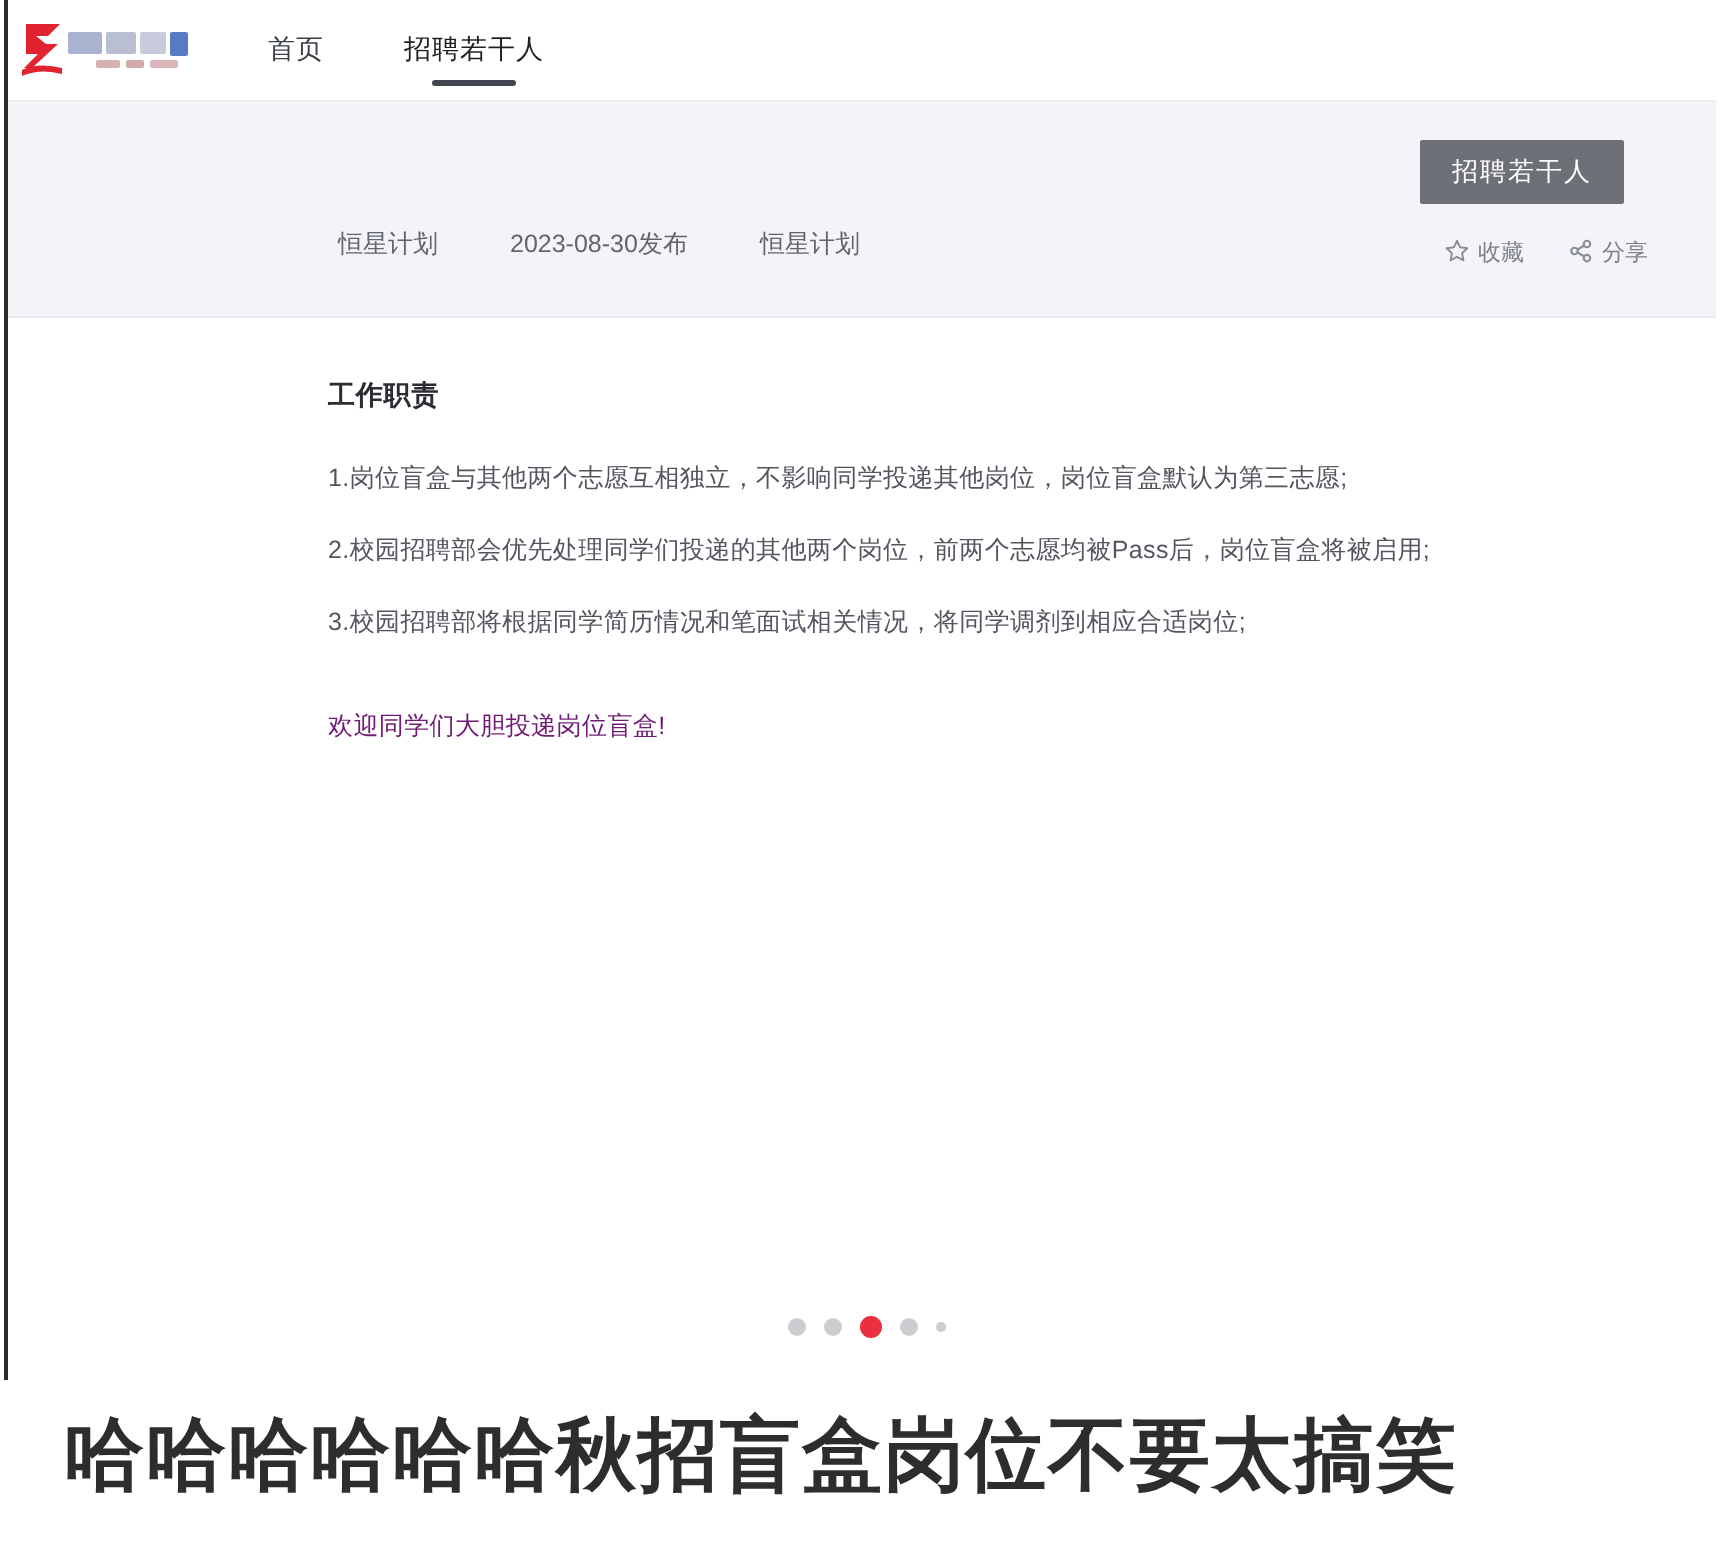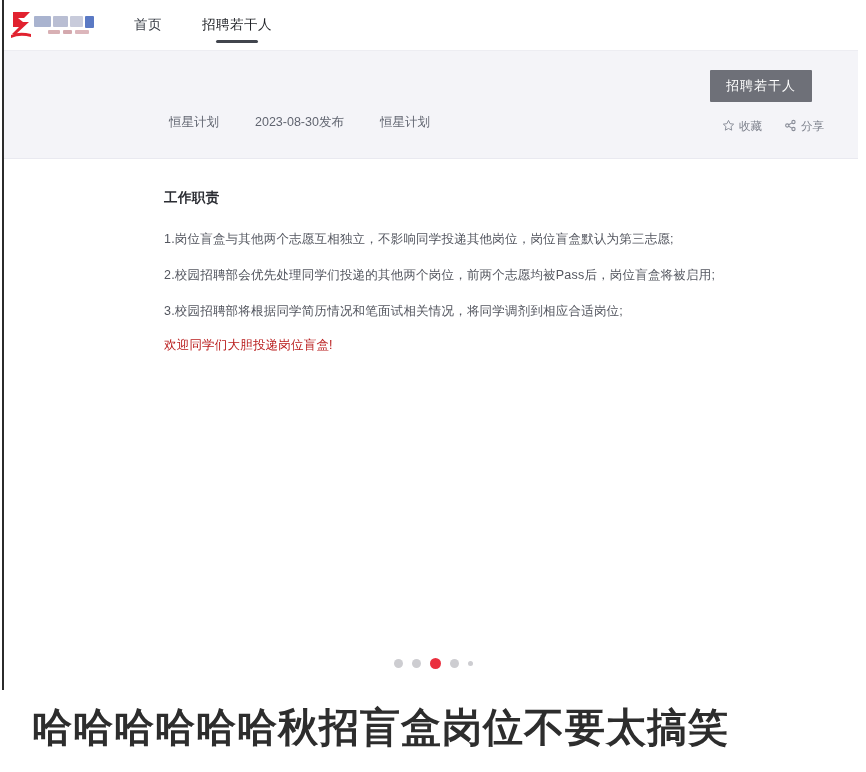--- a/index.html
+++ b/index.html
@@ -204,22 +204,22 @@
   .body-line {
     font-size: 12.5px;
     color: #53565f;
     line-height: 1.6;
     margin-bottom: 16px;
     letter-spacing: 0.2px;
     white-space: nowrap;
   }
   #closing-line {
     font-size: 12.5px;
-    color: #b91c1c;
-    margin-top: 16px;
+    color: #701a75;
+    margin-top: 34px;
     letter-spacing: 0.2px;
     white-space: nowrap;
   }
 
   
   #carousel-dots {
     position: absolute;
     left: 0;
     top: 658px;
     width: 866px;

